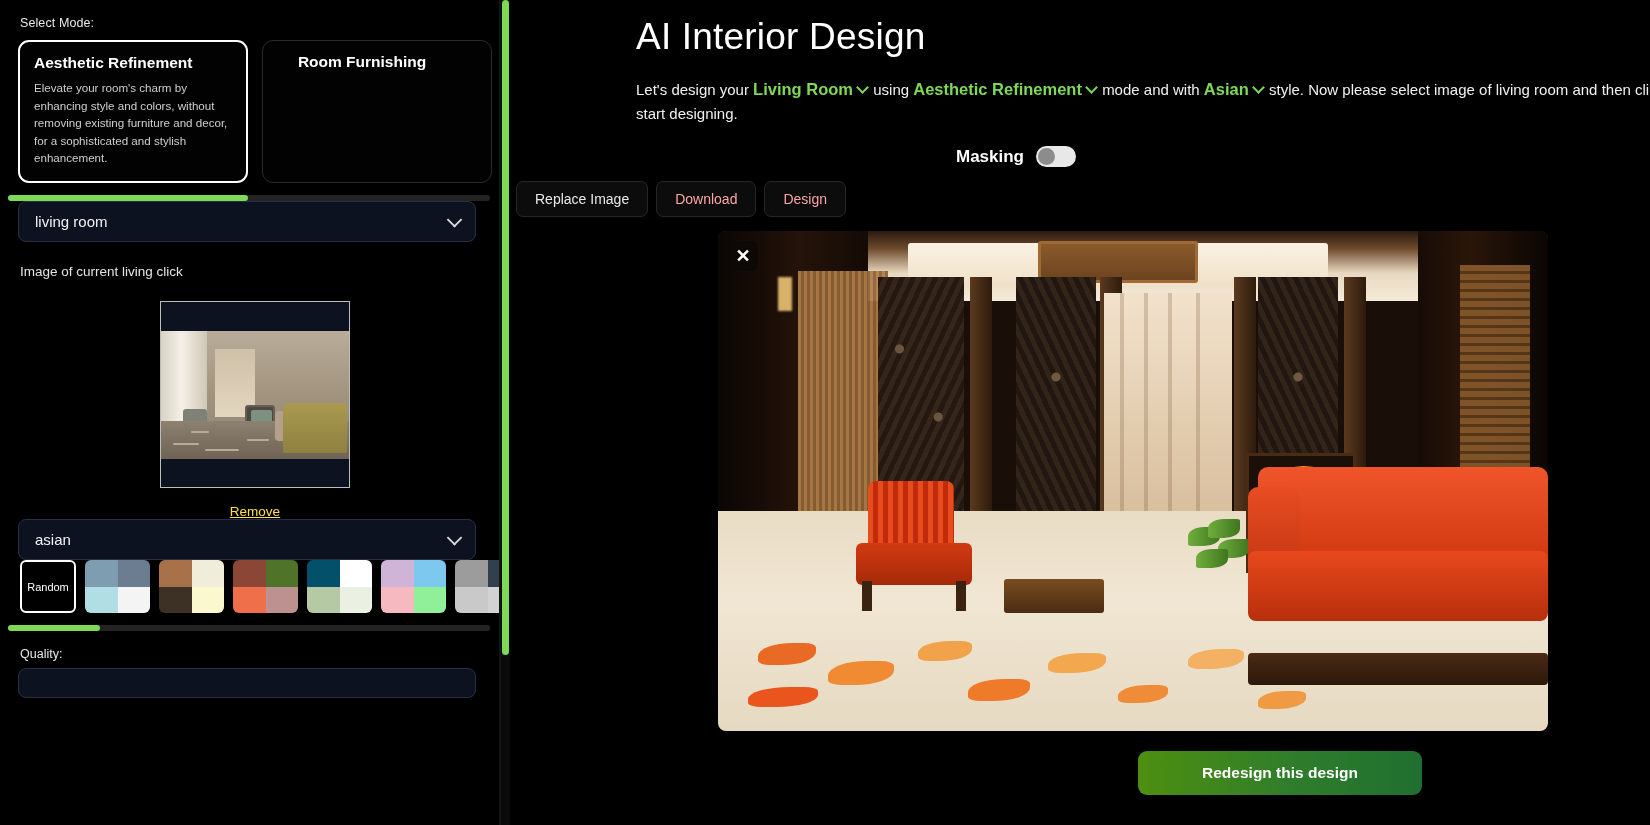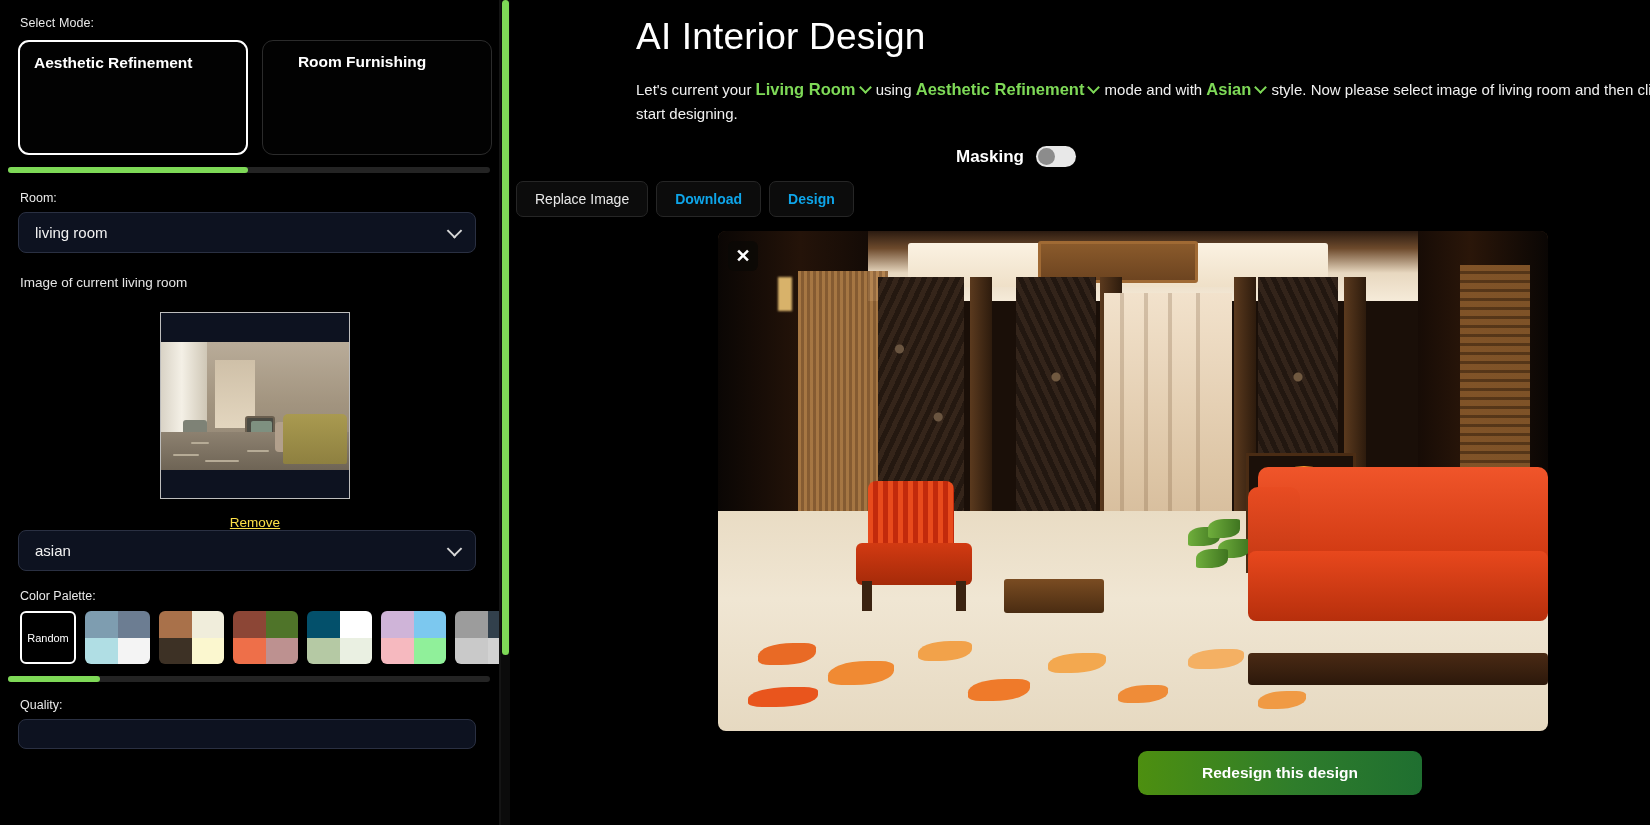--- a/index.html
+++ b/index.html
@@ -149,21 +149,21 @@
     position:relative; flex:0 0 auto;
   }
   .toggle .knob {
     position:absolute; left:2px; top:2px; width:17px; height:17px;
     border-radius:50%; background:#8c8c8c;
   }
 
   .btn-row { display:flex; justify-content:flex-start; gap:8px; margin:14px 0 0 -120px; width:1000px; }
   .dark-btn {
     background:#0c0c0c; border:1px solid #262626; border-radius:7px;
-    color:#0ea5e9; font-size:14px; padding:9px 18px; font-weight:bold;
+    color:#fca5a5; font-size:14px; padding:9px 18px; font-weight:normal;
   }
   .dark-btn.light { font-weight:normal; color:#e8e8e8; }
 
   
   .preview-wrap { position:relative; margin:14px 0 0 82px; }
   .preview {
     position:relative; width:830px; height:500px; border-radius:8px; overflow:hidden;
     background:#1a0f08;
   }
   .close-btn {
@@ -258,37 +258,37 @@
 
 <div class="app">
 
   <div class="sidebar">
 
     <div class="sec-label">Select Mode:</div>
 
     <div class="mode-row">
       <div class="mode-card selected">
         <div class="mode-title">Aesthetic Refinement</div>
+        <div class="mode-desc">Elevate your room's charm by enhancing style and colors, without removing existing furniture and decor, for a sophisticated and stylish enhancement.</div>
       </div>
       <div class="mode-card unselected">
         <div class="mode-title">Room Furnishing</div>
       </div>
     </div>
 
     <div class="hbar-track">
       <div class="hbar-fill"></div>
     </div>
 
-    <div class="field-label">Room:</div>
     <div class="select-box">
       <span class="select-val">living room</span>
       <span class="chev"></span>
     </div>
 
-    <div class="img-caption">Image of current living room</div>
+    <div class="img-caption">Image of current living click</div>
 
     <div class="thumb-wrap">
       <div class="thumb">
         <div class="thumb-img">
           <div class="ti-wallL"></div>
           <div class="ti-curtain"></div>
           <div class="ti-chair"></div>
           <div class="ti-tv">
               <div class="ti-tvscreen"></div>
             </div>
@@ -303,21 +303,20 @@
       </div>
     </div>
 
     <a class="remove-link">Remove</a>
 
     <div class="select-box">
       <span class="select-val">asian</span>
       <span class="chev"></span>
     </div>
 
-    <div class="pal-label">Color Palette:</div>
     <div class="pal-row">
       <div class="pal-random">Random</div>
       <div class="pal-sw">
           <span style="background: rgb(126, 157, 176);"></span>
           <span style="background: rgb(108, 125, 146);"></span>
           <span style="background: rgb(176, 222, 228);"></span>
           <span style="background: rgb(244, 244, 244);"></span>
         </div>
       <div class="pal-sw">
           <span style="background: rgb(169, 113, 74);"></span>
@@ -363,21 +362,21 @@
     <div class="side-scroll-track">
       <div class="side-scroll-thumb"></div>
     </div>
   </div>
 
   <div class="main">
 
     <div class="page-title">AI Interior Design</div>
 
     <div class="subtitle">
-      <span>Let's current your</span>
+      <span>Let's design your</span>
       <span class="accent">Living Room</span><span class="inline-chev"></span>
       <span>using</span>
       <span class="accent">Aesthetic Refinement</span><span class="inline-chev"></span>
       <span>mode and with</span>
       <span class="accent">Asian</span><span class="inline-chev"></span>
       <span>style. Now please select image of living room and then click on start designing.</span>
     </div>
 
     <div class="masking-row">
       <span class="masking-label">Masking</span>

